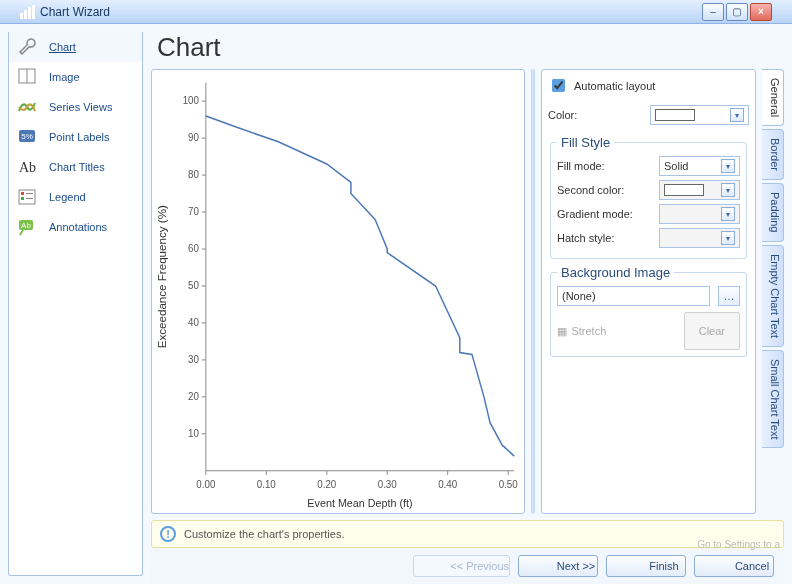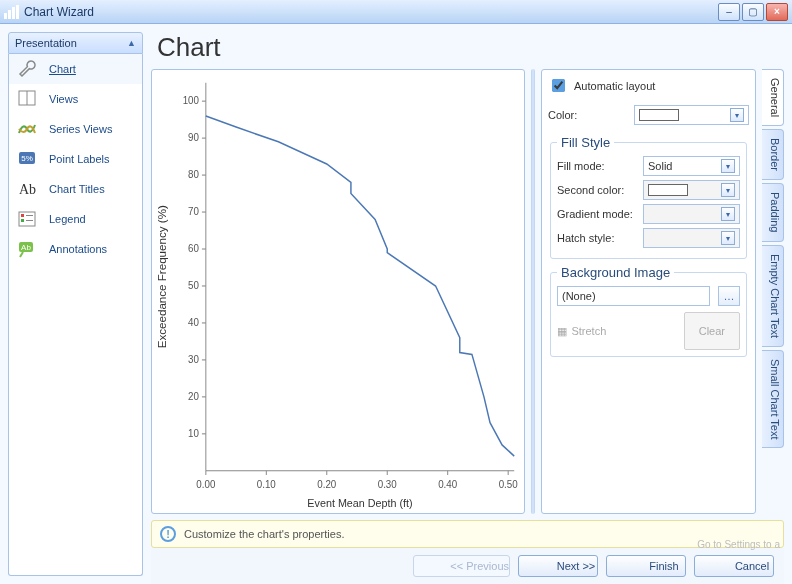--- a/index.html
+++ b/index.html
@@ -10,21 +10,21 @@
     color: #333;
     background: #fff;
     width: 792px; height: 584px;
     overflow: hidden;
   }
   .window { display: flex; flex-direction: column; height: 100%; }
   .titlebar {
     height: 24px;
     background: linear-gradient(#e4efff, #b8d4f5);
     border-bottom: 1px solid #8db2e3;
-    display: flex; align-items: center; padding: 0 4px;
+    display: flex; align-items: center; padding: 0 20px;
   }
   .titlebar .title { flex: 1; font-size: 12px; color: #1b3a66; padding-left: 4px; }
   .titlebar .app-icon { width: 16px; height: 14px; }
   .tb-btn { width: 22px; height: 18px; margin-left: 2px; display: inline-flex; align-items: center; justify-content: center; border: 1px solid #6a8cc0; border-radius: 2px; background: linear-gradient(#fafdff,#cfe2fa); font-size: 10px; color: #2a4c7b; }
   .tb-close { background: linear-gradient(#f8b4b0,#e06a5a); color:#fff; border-color:#b24a3a; }
   .tb-close span { font-weight: bold; }
   .tb-btn span { line-height:1; }
   .body {
     flex: 1;
     display: flex;
@@ -96,21 +96,21 @@
     border: 1px solid #a8c3e6;
     border-left: none;
     border-radius: 0 4px 4px 0;
     padding: 8px 2px;
     font-size: 11px;
     color: #2a4c7b;
     text-align: center;
     cursor: pointer;
   }
   .vtab.active { background:#fff; font-weight:500; color:#333; }
-  .prop-row { display: flex; align-items: center; gap: 6px; margin-bottom: 4px; }
+  .prop-row { display: flex; align-items: center; gap: 22px; margin-bottom: 4px; }
   .prop-row label { width: 80px; color:#333; }
   .checkbox-row { display:flex; align-items:center; gap:6px; margin-bottom:4px;}
   .field-label { width: 80px; color: #444; }
   .combo {
     flex: 1;
     height: 20px;
     border: 1px solid #a8c3e6;
     background: #fff;
     display: flex; align-items: center; justify-content: space-between;
     padding: 0 4px;
@@ -168,41 +168,37 @@
     <span class="tb-btn">
         <span>▢</span>
       </span>
     <span class="tb-btn tb-close">
         <span>×</span>
       </span>
   </div>
 
   <div class="body">
     <div class="sidebar">
-      <div class="sb-header">
-        <span>Presentation</span>
-        <span class="chev">▲</span>
-      </div>
       <div class="sb-list">
           <div class="sb-item active">
             <span class="sb-icon">
               <svg width="20" height="20" viewBox="0 0 20 20">
                 <path d="M14 2a4 4 0 0 0-3.6 5.7L3 15l2 2 7.3-7.4A4 4 0 1 0 14 2z" fill="none" stroke="#888" stroke-width="1.5"></path>
               </svg>
             </span>
             <span class="label">Chart</span>
           </div>
           <div class="sb-item">
             <span class="sb-icon">
               <svg width="20" height="20" viewBox="0 0 20 20">
                 <rect x="2" y="2" width="16" height="14" fill="none" stroke="#888"></rect>
                 <line x1="10" y1="2" x2="10" y2="16" stroke="#888"></line>
               </svg>
             </span>
-            <span class="label">Views</span>
+            <span class="label">Image</span>
           </div>
           <div class="sb-item">
             <span class="sb-icon">
               <svg width="20" height="20" viewBox="0 0 20 20">
                 <path d="M2 14 C5 6,8 6,10 10 C12 14,15 14,18 6" fill="none" stroke="#5aa84c" stroke-width="2"></path>
                 <path d="M2 10 C5 14,8 14,10 10 C12 6,15 6,18 14" fill="none" stroke="#c0a030" stroke-width="2"></path>
               </svg>
             </span>
             <span class="label">Series Views</span>
           </div>

